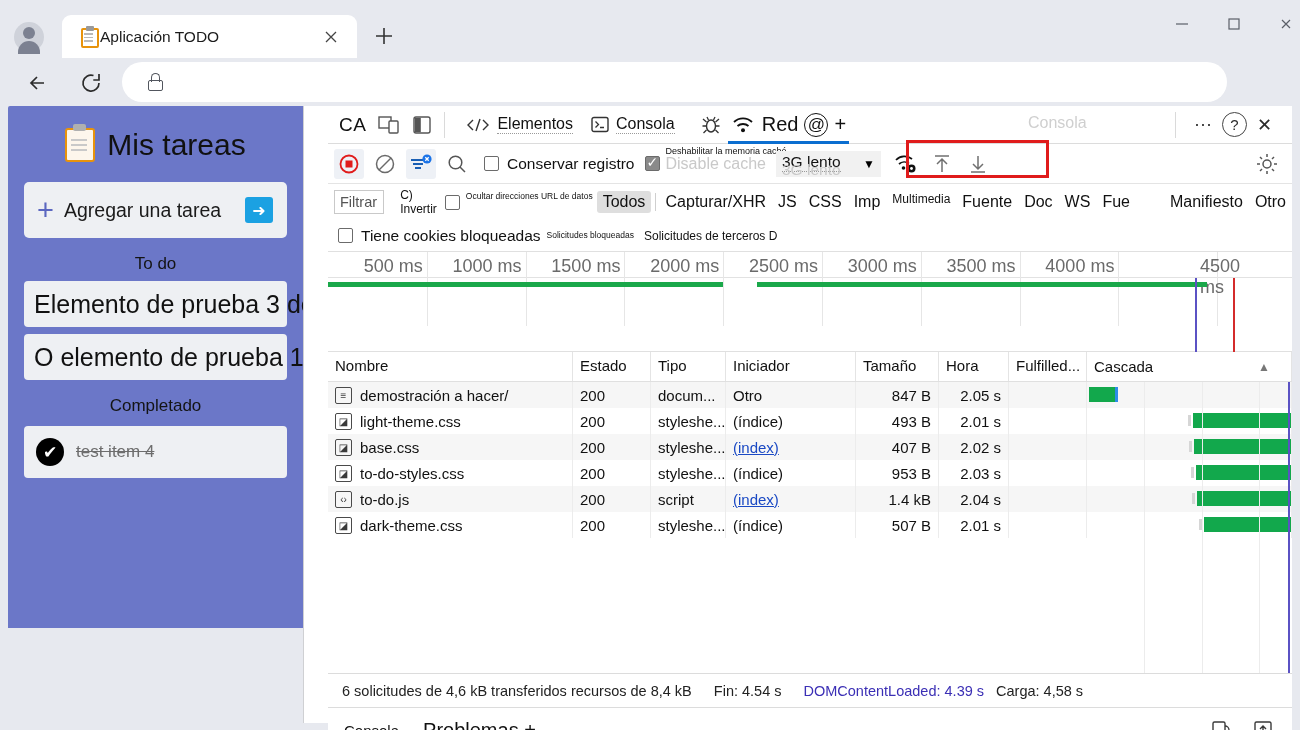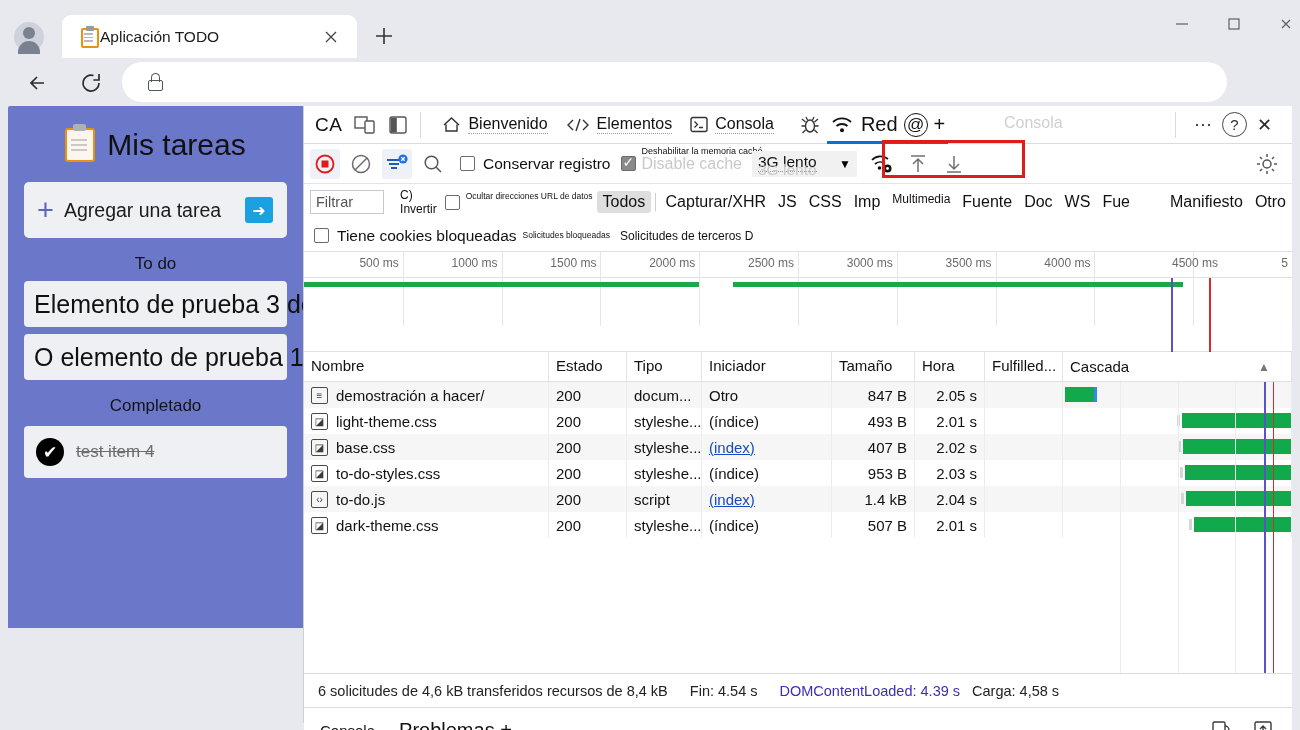--- a/index.html
+++ b/index.html
@@ -71,21 +71,21 @@
   .task { margin:7px 16px 0; height:46px; background:#eef0f3; border-radius:4px; display:flex;
           align-items:center; overflow:visible; white-space:nowrap; }
   .task span { font-size:25px; color:#111; margin-left:10px; }
   .task.done { height:52px; margin-top:10px; }
   .tick { margin-left:12px; width:28px; height:28px; border-radius:50%; background:#000; color:#fff;
           font-size:17px; display:flex; align-items:center; justify-content:center; flex:none; }
   .task.done span { font-size:17px; color:#6d6d6d; text-decoration:line-through; margin-left:12px; }
 
   
   .dt { position:absolute; left:303px; top:106px; width:989px; height:617px; background:#fff;
-        border-left:1px solid #cfd0d3; }
+        border-left:1px solid #cfd0d3;padding-left:24px; }
   .dt-tabs { height:38px; border-bottom:1px solid #dcdcdc; display:flex; align-items:center;
              position:relative; }
   .ca { margin-left:11px; font-size:19px; color:#111; letter-spacing:.5px; }
   .dt-ic { margin-left:12px; color:#444; display:flex; align-items:center; }
   .vsep { width:1px; height:26px; background:#dadada; margin:0 12px; }
   .dt-tab { display:flex; align-items:center; padding:0 9px; height:38px; font-size:16px; color:#111;
             position:relative; white-space:nowrap; }
   .dt-tab .lbl { border-bottom:1px dotted #9a9a9a; }
   .dt-tab.active { font-size:20px; }
   .dt-tab.active::after { content:""; position:absolute; left:6px; right:6px; bottom:0; height:3px;
@@ -123,21 +123,21 @@
                font-size:14.5px; color:#555; padding-left:5px; line-height:22px; }
   .f-lbl { font-size:12px; color:#111; }
   .chip { font-size:16px; color:#111; padding:2px 6px; border-radius:3px; white-space:nowrap; }
   .chip.on { background:#dedede; }
   .tiny { font-size:8.5px; color:#111; white-space:nowrap; line-height:1; }
   .dt-filters2 { height:32px; display:flex; align-items:center; border-bottom:1px solid #e0e0e0; }
 
   
   .ovv { height:100px; position:relative; border-bottom:1px solid #e0e0e0; background:#fff; }
   .ovv-ruler { height:26px; position:relative; border-bottom:1px solid #e2e2e2; }
-  .tk { position:absolute; top:4px; font-size:12px; color:#6a6a6a; transform:translateX(-100%);
+  .tk { position:absolute; top:4px; font-size:18px; color:#6a6a6a; transform:translateX(-100%);
         padding-right:4px; }
   .tkline { position:absolute; top:0; width:1px; background:#e6e6e6; }
   .netbar { position:absolute; height:5px; background:#1aa84a; }
   .vline { position:absolute; width:1.6px; }
 
   
   .hdr { height:30px; display:flex; background:#fff; border-bottom:1px solid #e0e0e0;
          font-size:15px; color:#111; }
   .hdr > div { border-right:1px solid #e4e4e4; padding:5px 7px; white-space:nowrap; overflow:hidden; }
   .row { height:26px; display:flex; font-size:15px; color:#111; position:relative; }
@@ -277,28 +277,20 @@
       <div class="dt-ic">
         <svg width="20" height="20" viewBox="0 0 20 20">
             <rect x="2" y="2" width="16" height="16" rx="2" fill="none" stroke="#555" stroke-width="1.4"></rect>
             <rect x="2.8" y="2.8" width="6" height="14.4" fill="#555"></rect>
           </svg>
         </div>
       <div class="vsep"></div>
 
       <div class="dt-tab">
         <span class="gi">
-            <svg width="19" height="17" viewBox="0 0 19 17">
-              <path d="M2 9 L9.5 2 L17 9 M4 8.5 V15 H15 V8.5" stroke="#333" stroke-width="1.4" fill="none"></path>
-            </svg>
-          </span>
-        <span class="lbl">Bienvenido</span>
-      </div>
-      <div class="dt-tab">
-        <span class="gi">
             <svg width="24" height="16" viewBox="0 0 24 16">
               <path d="M7 3 L2 8 L7 13 M17 3 L22 8 L17 13 M14 2 L10 14" stroke="#333" stroke-width="1.4" fill="none"></path>
             </svg>
           </span>
         <span class="lbl">Elementos</span>
       </div>
       <div class="dt-tab">
         <span class="gi">
             <svg width="18" height="17" viewBox="0 0 18 17">
               <rect x="1" y="1.5" width="16" height="14" rx="2" fill="none" stroke="#333" stroke-width="1.4"></rect>

